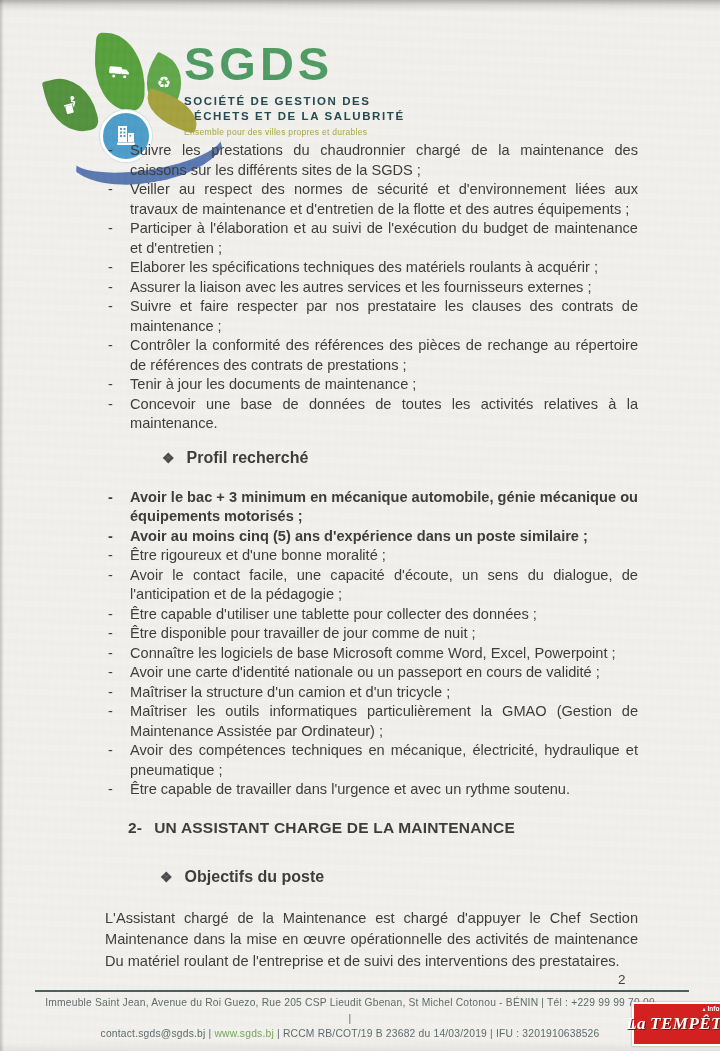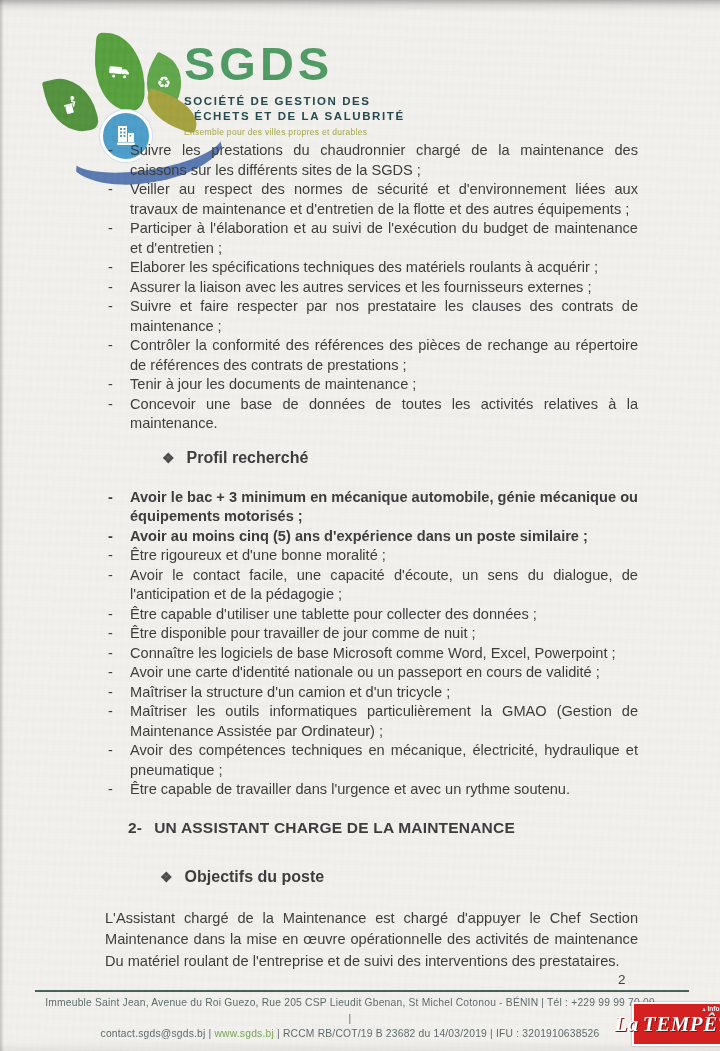--- a/index.html
+++ b/index.html
@@ -66,21 +66,21 @@
   .footer-rule{position:absolute;top:990px;left:35px;width:654px;height:2px;background:#47605a;}
   .footer-text{position:absolute;top:995px;left:45px;width:610px;text-align:center;
     font-size:10.3px;line-height:15.5px;color:#5d6b6a;letter-spacing:.2px;}
   .footer-text .site{color:#79a757;}
 
   .stamp{position:absolute;top:1002px;right:-8px;width:96px;height:44px;background:#fdfdfd;
     padding:2px;box-sizing:border-box;box-shadow:0 0 2px rgba(0,0,0,.35);z-index:60;}
   .stamp-inner{position:relative;width:100%;height:100%;background:#d32021;
     display:flex;align-items:center;justify-content:center;
     font-family:"Liberation Serif",serif;font-style:italic;font-weight:700;color:#fff;}
-  .stamp-inner .word{font-size:21px;letter-spacing:.5px;text-shadow:1px 1px 0 #7c0e0e;}
+  .stamp-inner .word{font-size:17px;letter-spacing:.5px;text-shadow:1px 1px 0 #7c0e0e;}
   .stamp-inner .word.first{margin-right:4px;}
   .stamp-infos{position:absolute;top:1px;right:3px;font-family:"Liberation Sans",sans-serif;
     font-style:normal;font-weight:700;font-size:6.5px;color:#fff;}
   .stamp-infos::before{content:"▲";font-size:5px;margin-right:1px;}
 
   svg{display:block;}
 </style>
 </head>
 <body>
 

